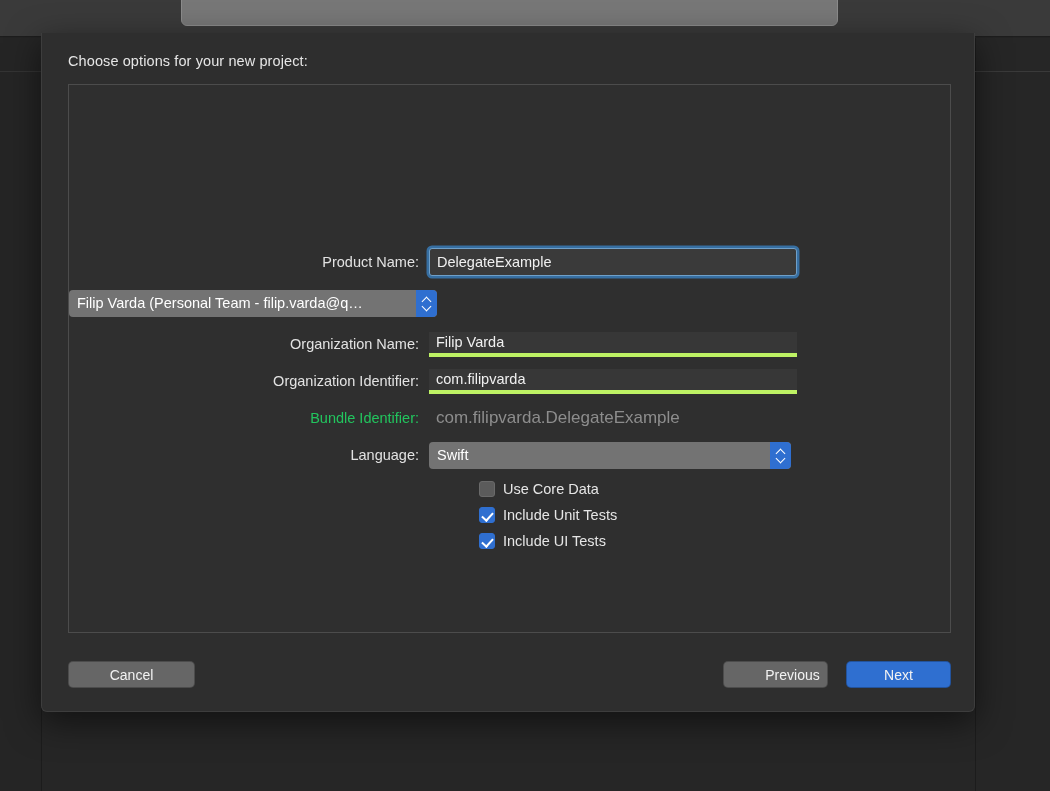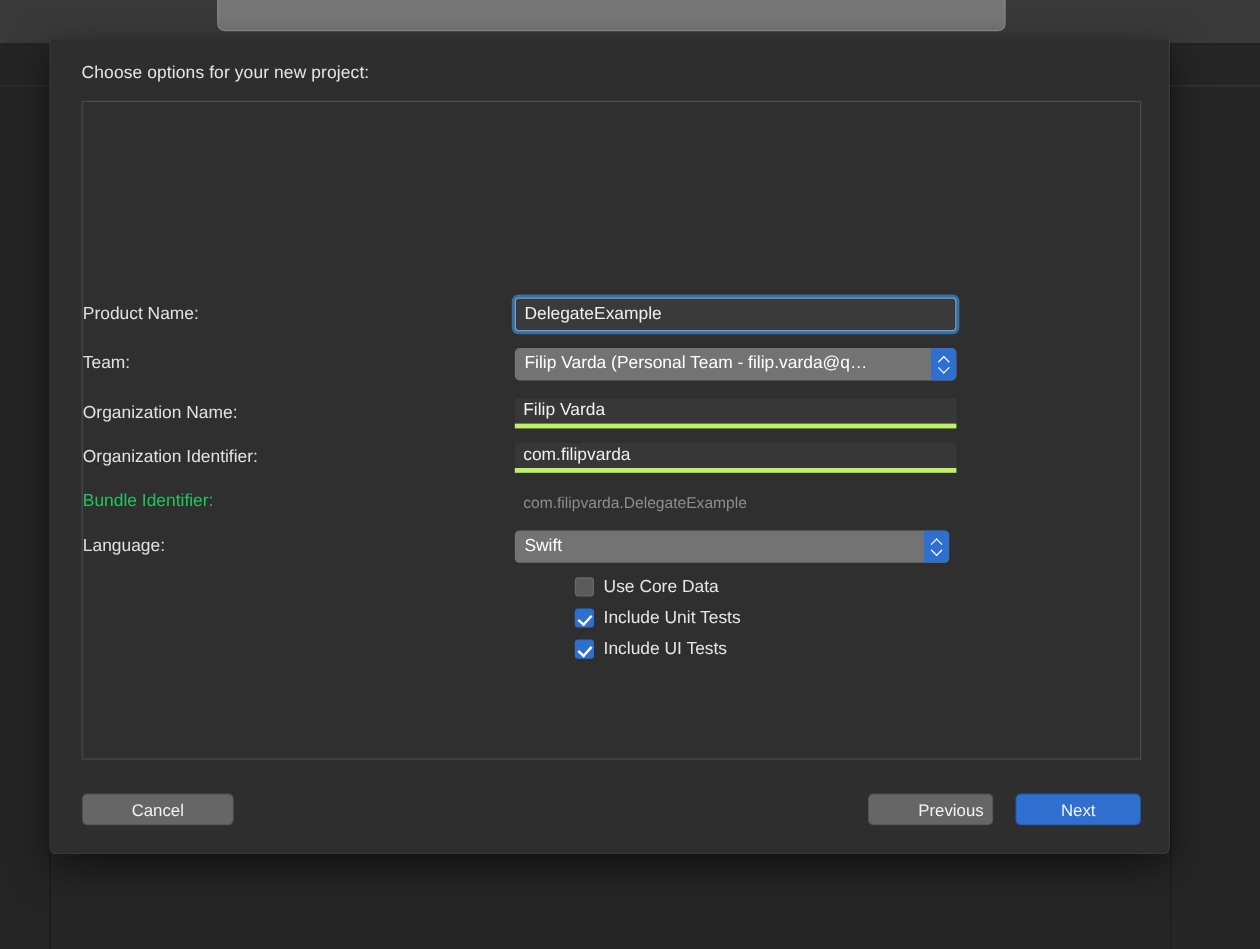--- a/index.html
+++ b/index.html
@@ -88,20 +88,21 @@
   .row {
     position: absolute;
     left: 0;
     height: 26px;
     display: flex;
     align-items: center;
   }
 
   .row-label {
     width: 360px;
+    text-align: right;
     padding-right: 10px;
     font-size: 14.5px;
     color: #e2e2e2;
     white-space: nowrap;
   }
   .row-label.muted { color: #22c55e; }
 
   .field { position: relative; height: 15px; display: flex; align-items: center; }
 
   
@@ -133,21 +134,21 @@
     color: #f0f0f0;
   }
 
   
   .readonly-value {
     width: 368px;
     height: 25px;
     display: flex;
     align-items: center;
     padding: 0 7px;
-    font-size: 13px;
+    font-size: 17px;
     color: #8d8d8d;
   }
 
   
   .popup {
     height: 27px;
     background: #737373;
     border-radius: 4px;
     display: flex;
     align-items: center;
@@ -265,21 +266,20 @@
     <div class="form">
 
       <div class="row" style="top:164px">
         <div class="row-label">Product Name:</div>
         <div class="field">
           <div class="textfield-focused">DelegateExample</div>
         </div>
       </div>
 
       <div class="row" style="top:205px">
-        <div class="row-label">Team:</div>
         <div class="field">
           <div class="popup" id="team-popup">
             <span class="popup-label">Filip Varda (Personal Team - filip.varda@q…</span>
             <span class="popup-arrows">
               <span class="chev up"></span>
               <span class="chev down"></span>
             </span>
           </div>
         </div>
       </div>

